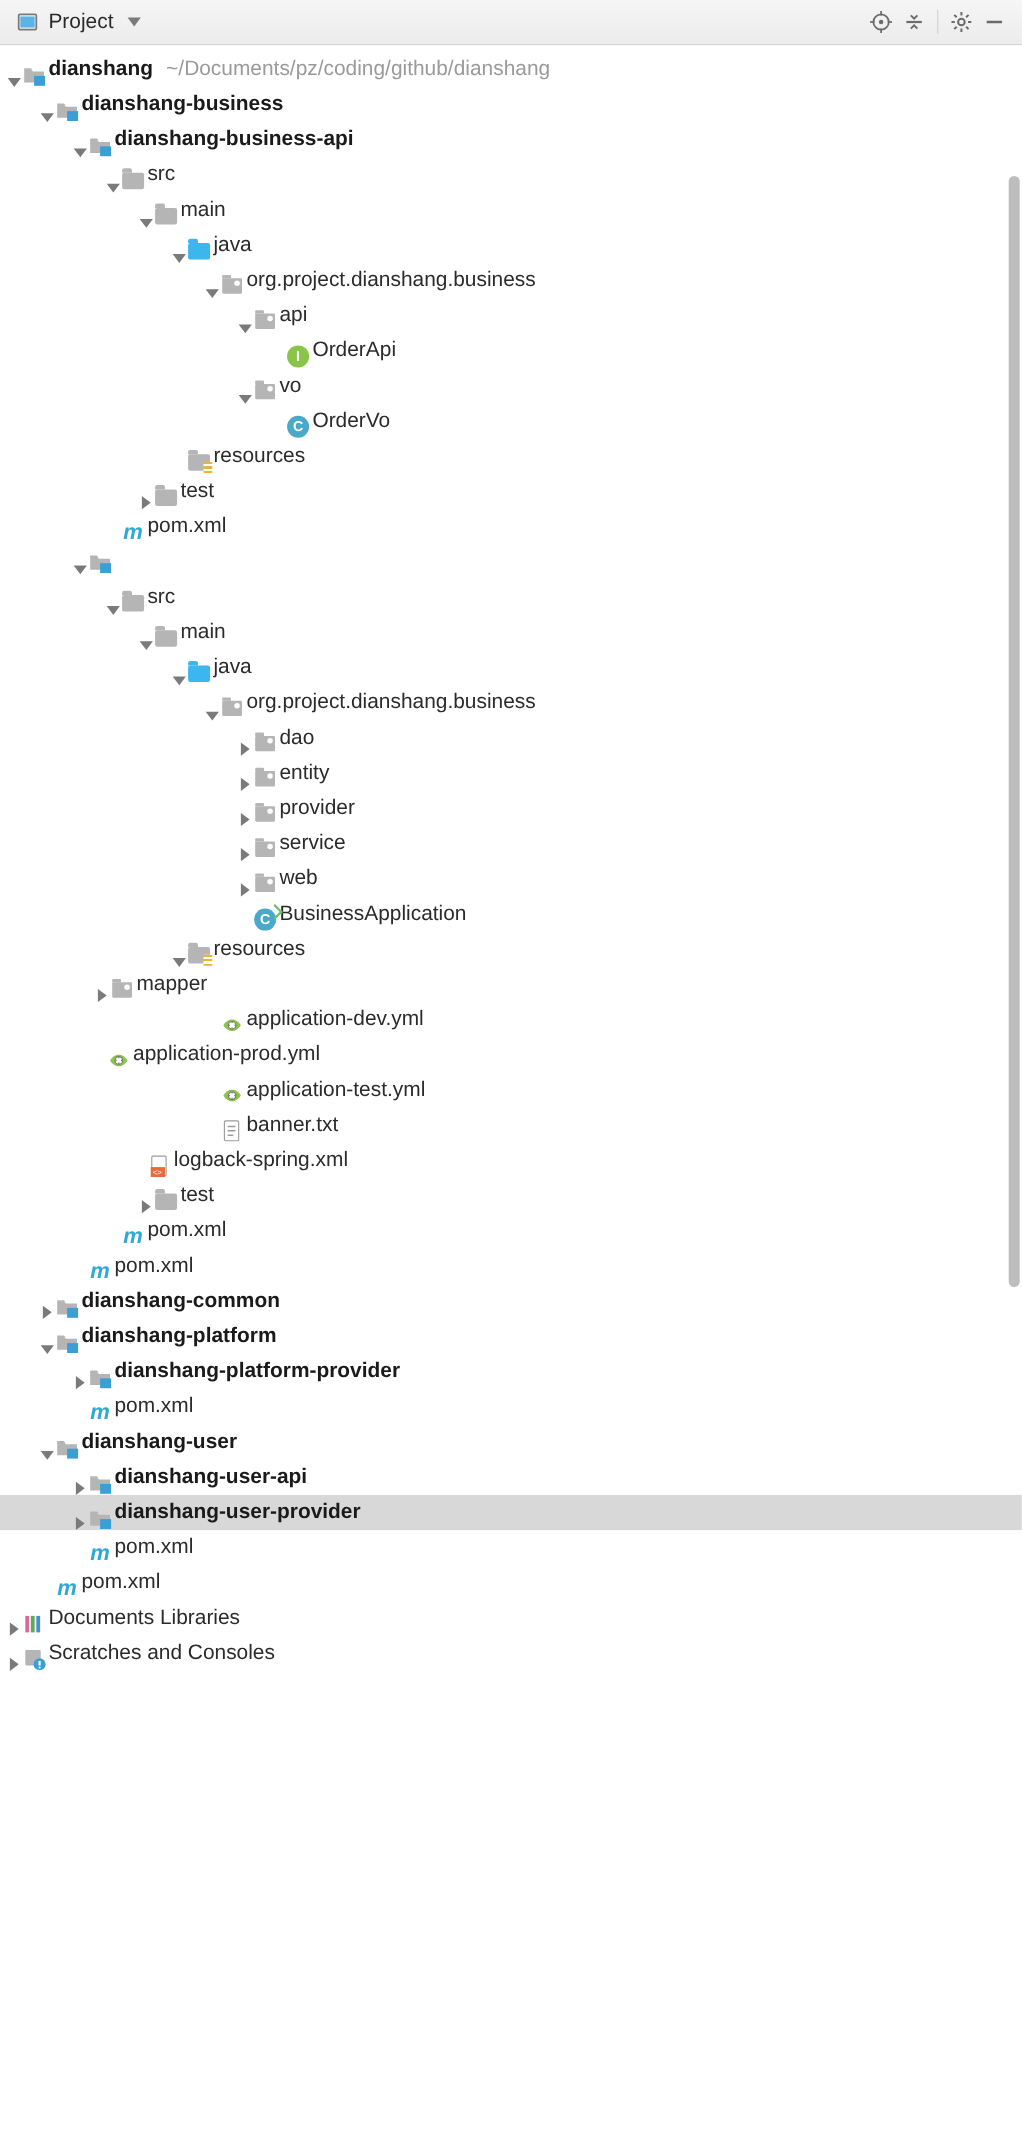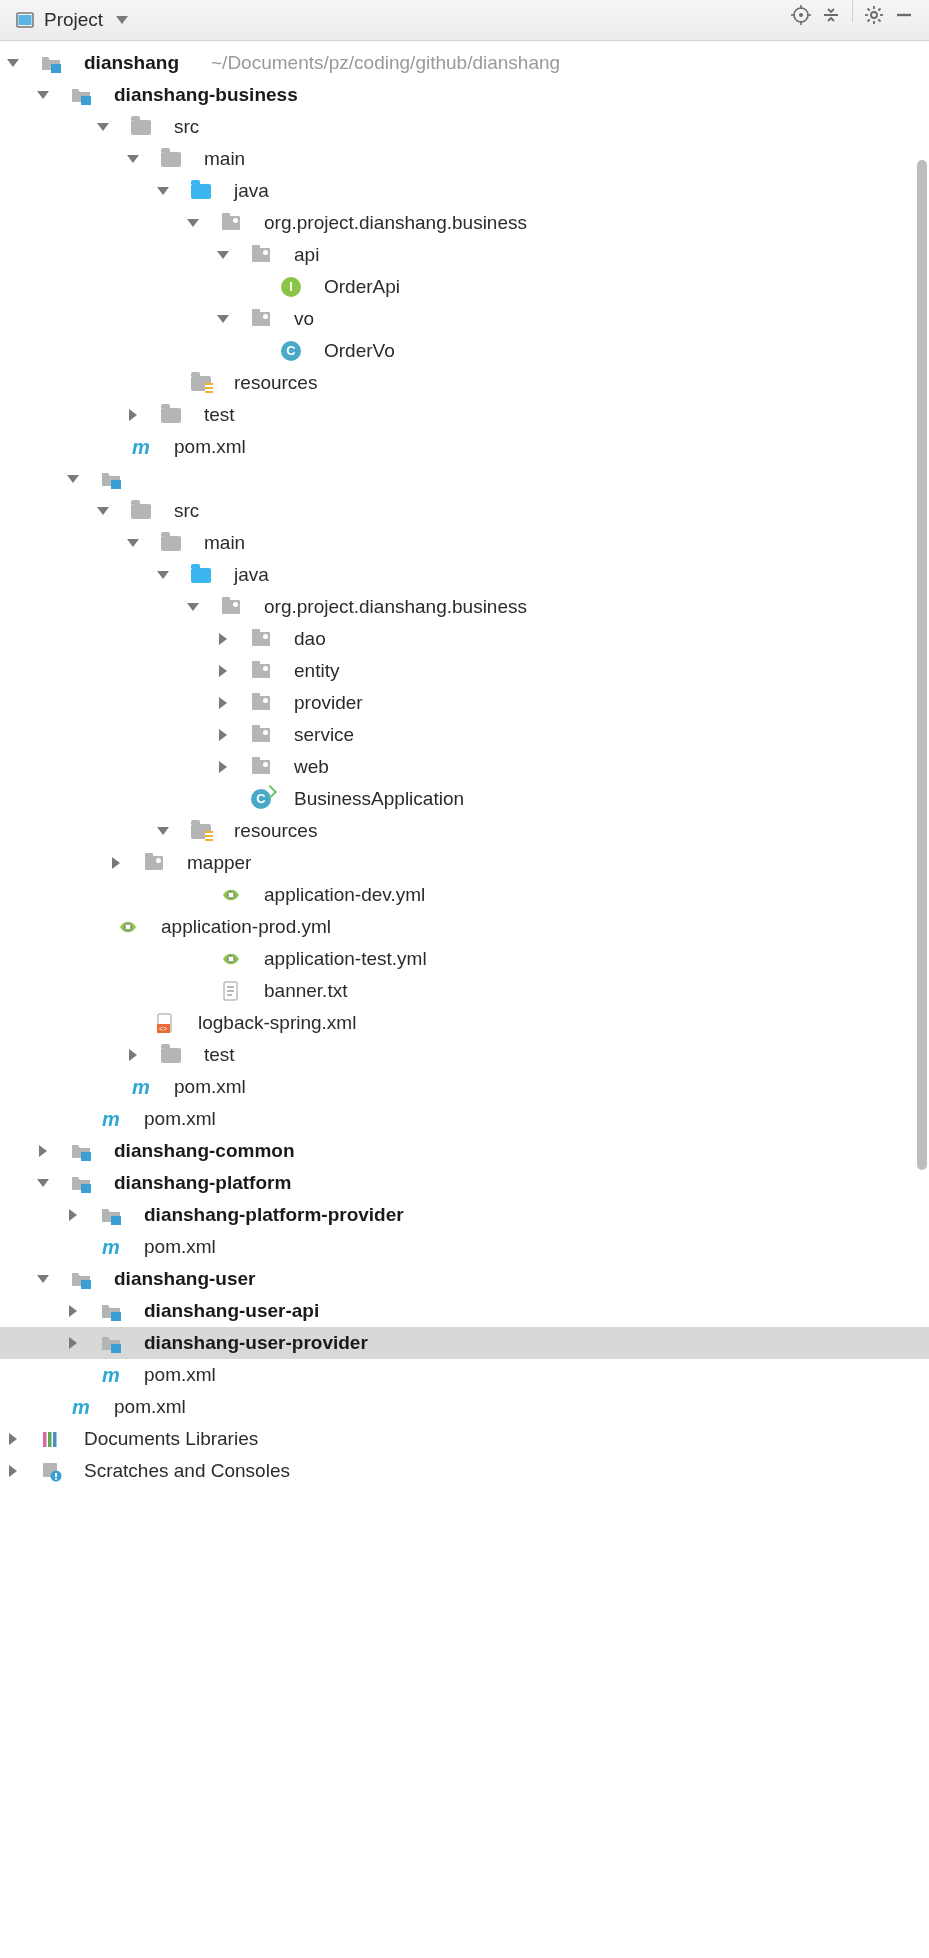--- a/index.html
+++ b/index.html
@@ -1,25 +1,25 @@
 <!DOCTYPE html>
 <html><head>
 <meta charset="utf-8">
 <style>
 html,body{margin:0;padding:0;font-family:"Helvetica Neue",Arial,sans-serif;font-size:19px;color:#2b2b2b;background:#ffffff;overflow:hidden}
 .panel{width:929px;height:1958px;background:#fff;position:relative}
-.header{height:40px;background:linear-gradient(#f5f5f5,#ececec);border-bottom:1px solid #d3d3d3;display:flex;padding:0 10px 0 14px}
+.header{height:40px;background:linear-gradient(#f5f5f5,#ececec);border-bottom:1px solid #d3d3d3;display:flex;align-items:center;padding:0 10px 0 14px}
 .header .view{display:flex;align-items:center;gap:8px;cursor:default}
 .header .spacer{flex:1}
 .header .icon-btn{width:30px;height:30px;display:flex;align-items:center;justify-content:center;color:#6b6b6b;cursor:default}
 .tb-sep{width:1px;height:22px;background:#d0d0d0;margin:0 6px}
 .tree{padding-top:6px;font-size:19px;line-height:32px}
 .row{display:flex;align-items:center;height:32px;white-space:nowrap;cursor:default}
 .row.sel{background:#d8d8d8}
-.row .cell{display:flex;align-items:center;gap:20px}
+.row .cell{display:flex;align-items:flex-end;gap:0}
 .row .arrow{width:14px;display:inline-flex;justify-content:center;color:#7a7a7a}
 .row .arrow.none{visibility:hidden}
 .row .lbl{padding-left:2px}
 .row .bold{font-weight:700;color:#1a1a1a}
 .row .gray{color:#9a9a9a}
 .ic{width:22px;height:22px;display:inline-flex;align-items:center;justify-content:center}
 .scrollbar{position:absolute;right:2px;top:160px;width:10px;height:1010px;background:#bdbdbd;border-radius:6px}
 
 .i-arr-d{width:0;height:0;border-left:6px solid transparent;border-right:6px solid transparent;border-top:8px solid #7a7a7a}
 .i-arr-r{width:0;height:0;border-top:6px solid transparent;border-bottom:6px solid transparent;border-left:8px solid #7a7a7a}
@@ -126,20 +126,35 @@
             <svg viewBox="0 0 22 22">
               <path d="M2 6h6l2 2h10v10H2z" fill="#b5b5b5"></path>
               <path d="M2 5h6l1.5 1.5H2z" fill="#b5b5b5"></path>
               <rect x="11" y="12" width="10" height="9" fill="#3b9fd6"></rect>
             </svg>
           </span>
           <span class="lbl bold">dianshang-business</span>
         </div>
       </div>
       <div class="row">
+        <div class="cell" style="padding-left:66px">
+          <span class="arrow">
+            <span class="i-arr-d"></span>
+          </span>
+          <span class="ic">
+            <svg viewBox="0 0 22 22">
+              <path d="M2 6h6l2 2h10v10H2z" fill="#b5b5b5"></path>
+              <path d="M2 5h6l1.5 1.5H2z" fill="#b5b5b5"></path>
+              <rect x="11" y="12" width="10" height="9" fill="#3b9fd6"></rect>
+            </svg>
+          </span>
+          <span class="lbl bold">dianshang-business-api</span>
+        </div>
+      </div>
+      <div class="row">
         <div class="cell" style="padding-left:96px">
           <span class="arrow">
             <span class="i-arr-d"></span>
           </span>
           <span class="ic">
             <span class="i-fold"></span>
           </span>
           <span class="lbl ">src</span>
         </div>
       </div>
@@ -372,21 +387,21 @@
           <span class="arrow">
             <span class="i-arr-d"></span>
           </span>
           <span class="ic">
             <span class="i-fold res"></span>
           </span>
           <span class="lbl ">resources</span>
         </div>
       </div>
       <div class="row">
-        <div class="cell" style="padding-left:109px">
+        <div class="cell" style="padding-left:86px">
           <span class="arrow">
             <span class="i-arr-r"></span>
           </span>
           <span class="ic">
             <span class="i-pkg"></span>
           </span>
           <span class="lbl ">mapper</span>
         </div>
       </div>
       <div class="row">

